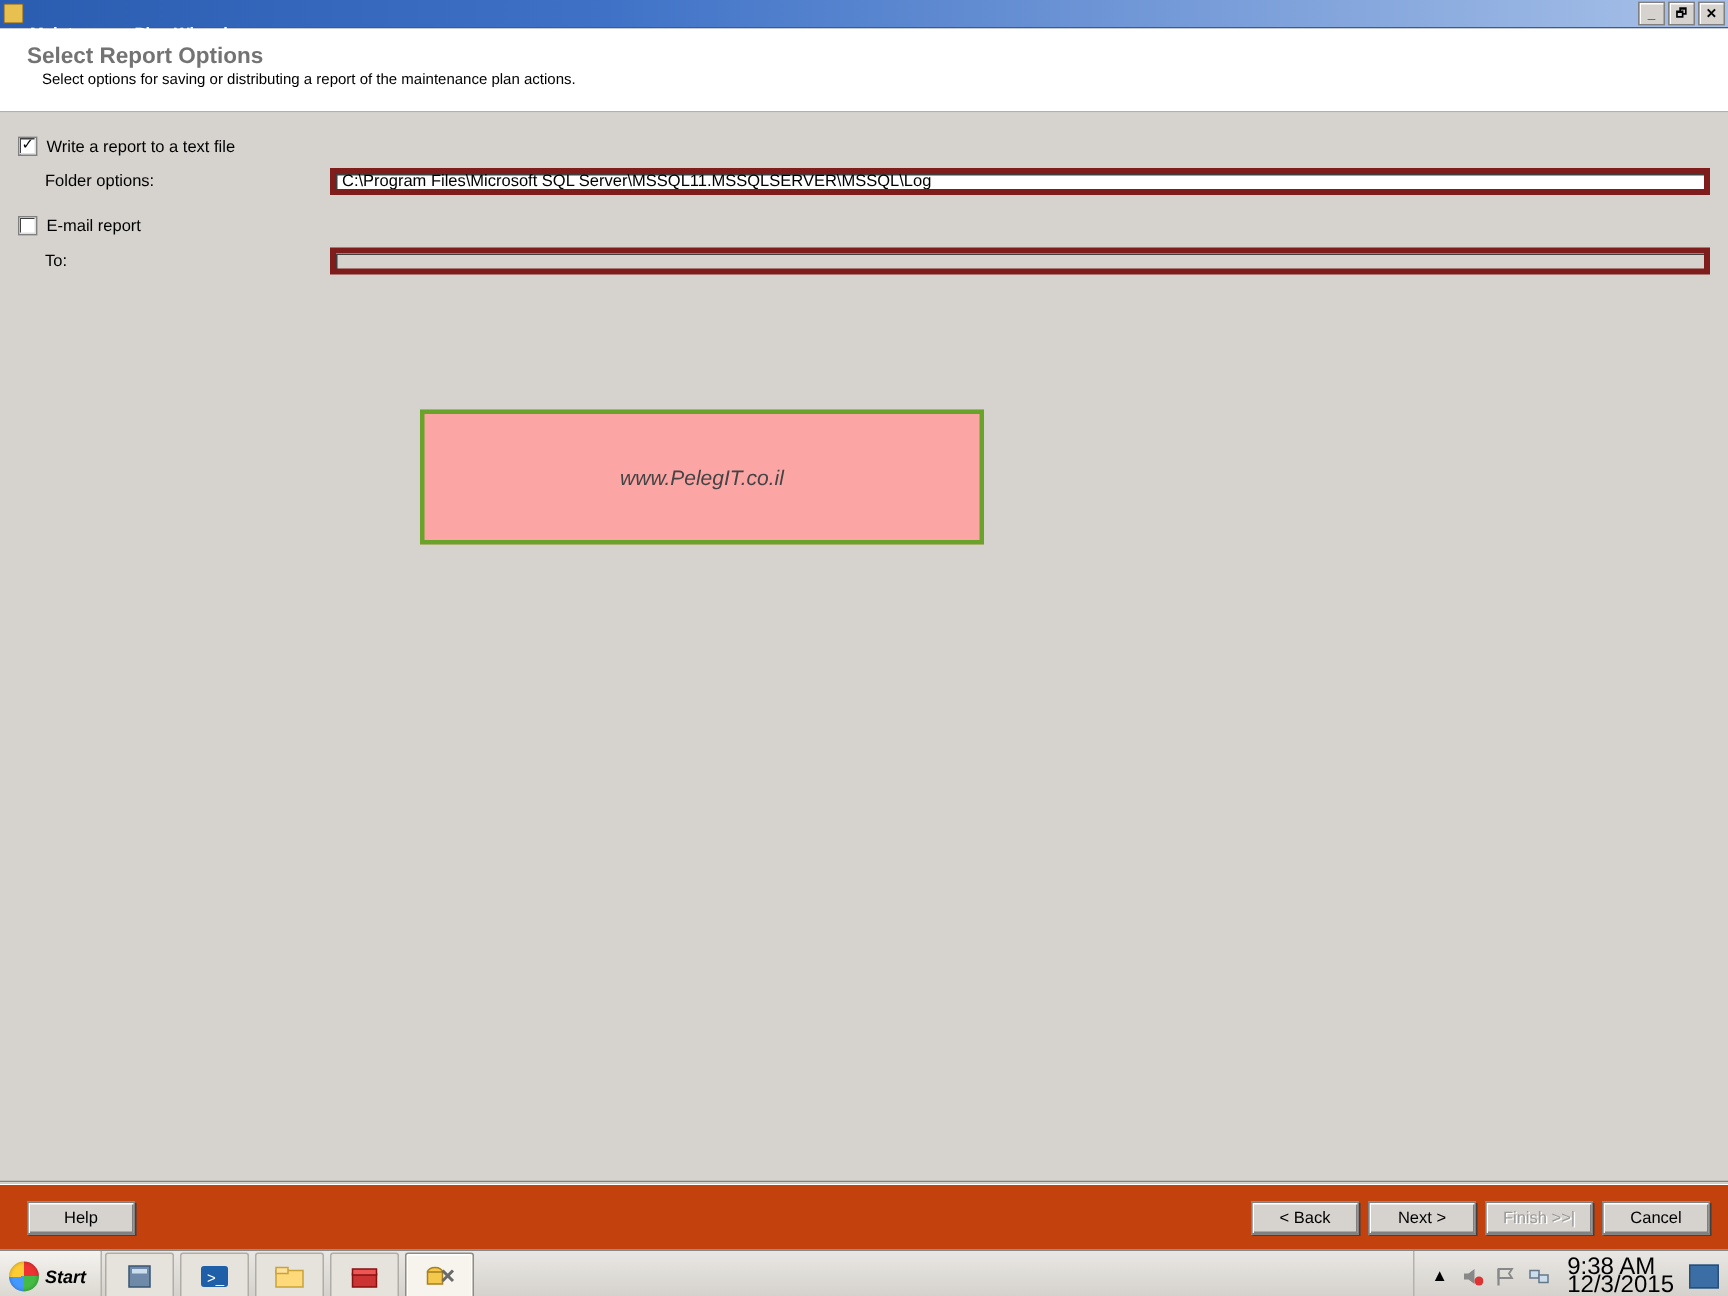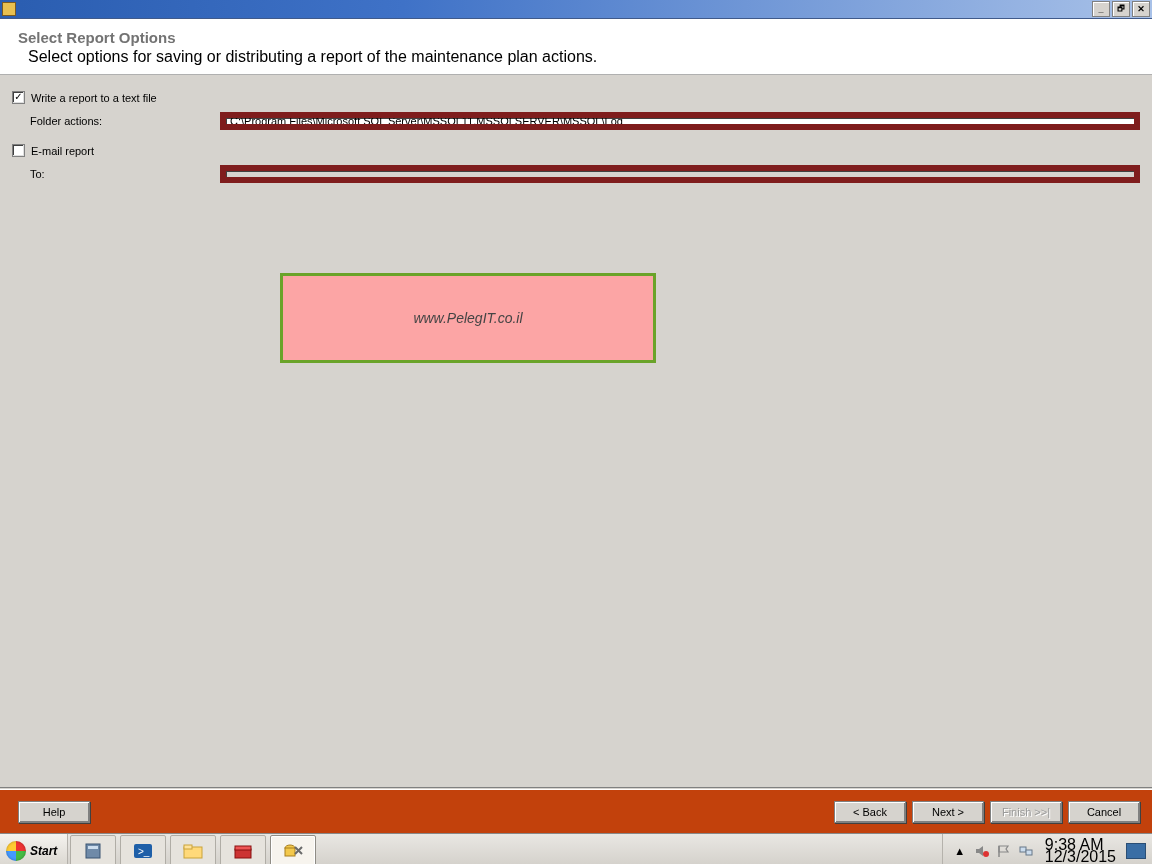--- a/index.html
+++ b/index.html
@@ -59,21 +59,21 @@
     box-sizing: border-box;
   }
   .header-area h1 {
     margin: 0;
     font-size: 15px;
     font-weight: bold;
     color: #737373;
   }
   .header-area .subtitle {
     margin: 2px 0 0 10px;
-    font-size: 16px;
+    font-size: 10px;
     color: #000;
   }
   
   .body-area {
     background: #d6d3ce;
     padding: 16px 12px 0 12px;
     position: relative;
     height: calc(864px - 18px - 56px - 44px - 34px);
     box-sizing: border-box;
   }
@@ -88,21 +88,21 @@
     font-size:10px;
     line-height:1;
     box-sizing:border-box;
   }
   .checkbox.checked::after { content:"✓"; font-size:10px; position:relative; top:-1px; }
   .indent { margin-left: 18px; }
   .label { white-space:nowrap; }
   .text-input {
     height:18px;
     background:#fff;
-    border:6px solid #7f1d1d;
+    border:4px solid #7f1d1d;
     box-shadow: inset 1px 1px 0 #404040;
     padding: 1px 4px;
     font-family: Tahoma, Arial, sans-serif;
     font-size:11px;
     box-sizing:border-box;
     flex:1;
   }
   .text-input.disabled { background:#d6d3ce; color:#808080; }
   .label-col { width: 200px; }
 
@@ -201,21 +201,21 @@
   </div>
 
   <div class="body-area">
 
     <div class="form-row">
       <span class="checkbox checked"></span>
       <span class="label">Write a report to a text file</span>
     </div>
 
     <div class="form-row indent" style="margin-top:4px;margin-bottom:14px;">
-      <span class="label label-col" style="width:190px;">Folder actions:</span>
+      <span class="label label-col" style="width:190px;">Folder options:</span>
       <input type="text" class="text-input" value="C:\Program Files\Microsoft SQL Server\MSSQL11.MSSQLSERVER\MSSQL\Log" style="">
     </div>
 
     <div class="form-row">
       <span class="checkbox"></span>
       <span class="label">E-mail report</span>
     </div>
 
     <div class="form-row indent" style="margin-top:4px;">
       <span class="label label-col" style="width:190px;">To:</span>

